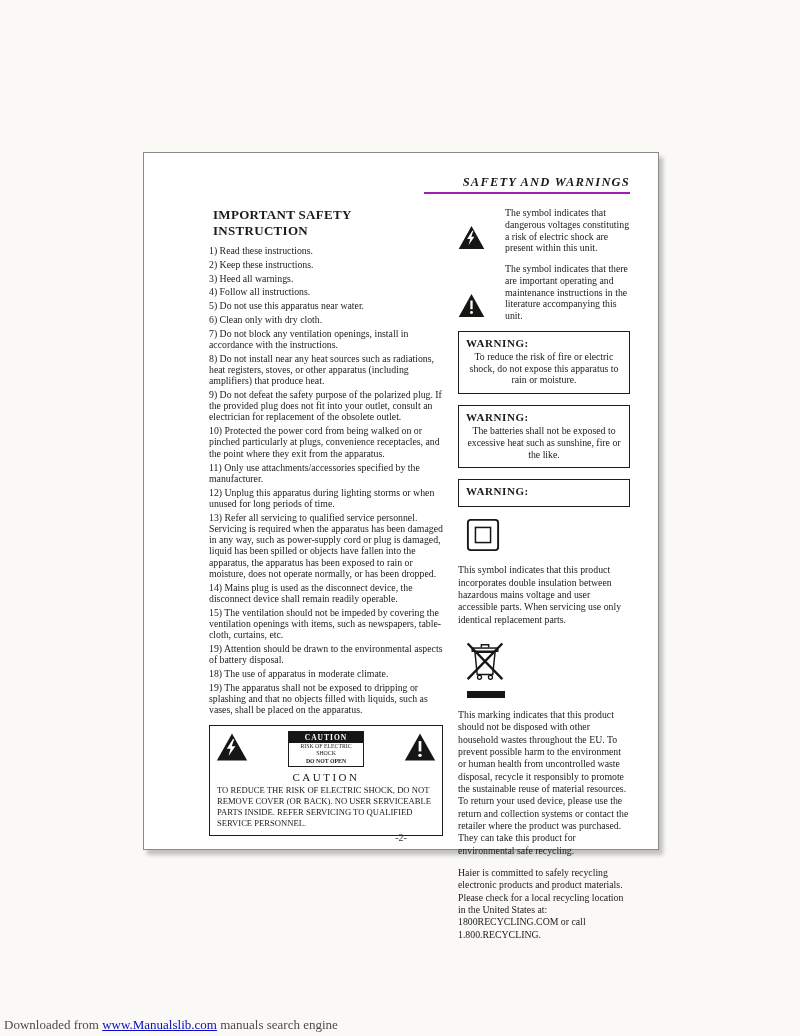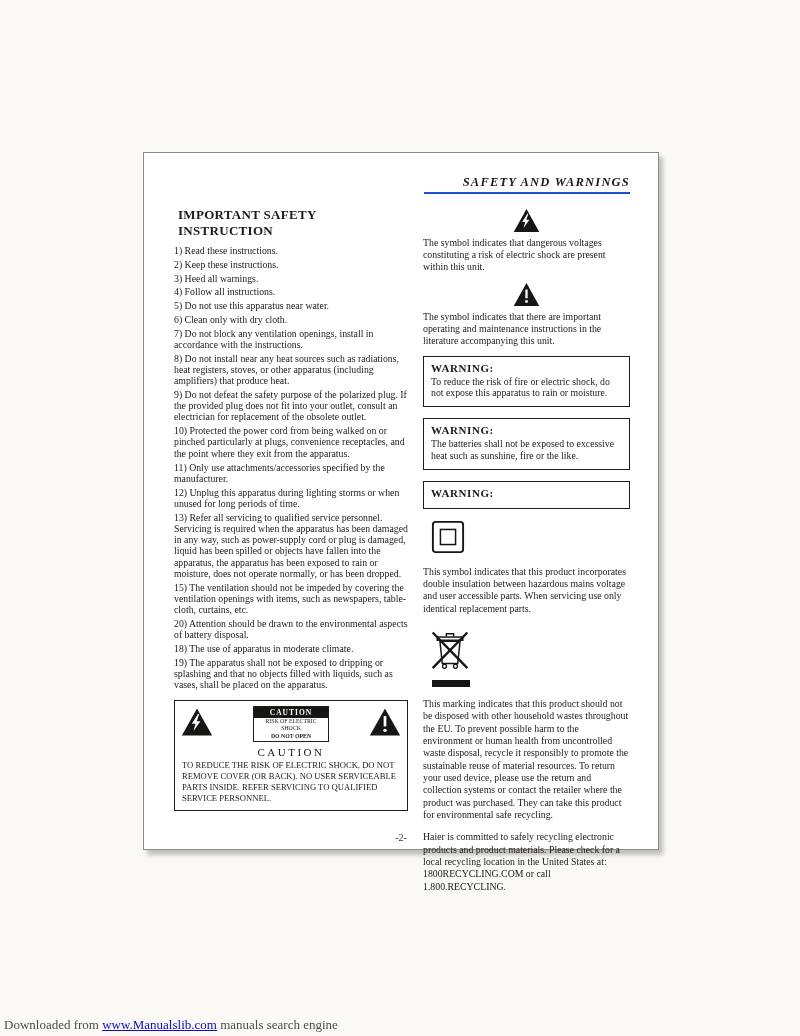--- a/index.html
+++ b/index.html
@@ -13,40 +13,40 @@
   }
   .paper {
     position: absolute;
     left: 143px; top: 152px;
     width: 516px; height: 698px;
     background: #ffffff;
     border: 1px solid #8a8a86;
     box-shadow: 4px 5px 4px rgba(90,90,85,0.35);
     padding: 22px 28px 10px 30px;
   }
-  .hdr-wrap { width: 206px; margin-left: auto; border-bottom: 2px solid #1d4ed8; padding-bottom: 2px; }
+  .hdr-wrap { width: 206px; margin-left: auto; border-bottom: 2px solid #a21caf; padding-bottom: 2px; }
   .hdr {
     font-style: italic; font-weight: bold;
     font-size: 12.5px; letter-spacing: 1.2px;
     text-align: right; white-space: nowrap;
   }
-  .cols { display: flex; gap: 15px; margin-top: 13px; }
+  .cols { display: flex; gap: 15px; margin-top: 13px; margin-left: 35px; }
   .col-left { width: 234px; flex: none; }
   .col-right { flex: 1; min-width: 0; }
 
   .sec-title { font-size: 13px; font-weight: bold; letter-spacing: 0.3px; margin: 0 0 6px 4px; }
   .instr { font-size: 9.8px; line-height: 1.15; margin-bottom: 2.5px; }
 
-  .note-row { display: flex; gap: 0; margin-bottom: 9px; align-items: center; flex-direction: column; }
+  .note-row { display: flex; gap: 20px; margin-bottom: 9px; align-items: flex-end; }
   .note-row svg { flex: none; margin-top: 1px; }
   .note-text { font-size: 9.8px; line-height: 1.2; }
 
   .warn-box { border: 1.5px solid #1c1c1a; padding: 5px 7px 7px 7px; margin-bottom: 11px; }
   .warn-title { font-weight: bold; font-size: 11px; letter-spacing: 0.6px; margin-bottom: 2px; }
-  .warn-text { font-size: 9.8px; line-height: 1.2; }
+  .warn-text { font-size: 9.8px; line-height: 1.2; text-align: center; }
 
   .dbl-ins { margin: 2px 0 8px 8px; }
   .para { font-size: 9.8px; line-height: 1.26; margin-bottom: 10px; }
   .weee-wrap { margin: 4px 0 2px 6px; }
   .black-bar { width: 38px; height: 7px; background: #161614; margin: 5px 0 11px 9px; }
 
   .caution-box { border: 1.5px solid #1c1c1a; margin-top: 9px; }
   .caution-top { display: flex; align-items: center; justify-content: space-between; padding: 5px 6px 3px 6px; }
   .caution-label { border: 1px solid #1c1c1a; width: 76px; text-align: center; }
   .caution-label-head { background: #161614; color: #fff; font-weight: bold; font-size: 7.5px; letter-spacing: 1px; padding: 1px 0; }
@@ -83,22 +83,23 @@
       <p class="instr">4) Follow all instructions.</p>
       <p class="instr">5) Do not use this apparatus near water.</p>
       <p class="instr">6) Clean only with dry cloth.</p>
       <p class="instr">7) Do not block any ventilation openings, install in accordance with the instructions.</p>
       <p class="instr">8) Do not install near any heat sources such as radiations, heat registers, stoves, or other apparatus (including amplifiers) that produce heat.</p>
       <p class="instr">9) Do not defeat the safety purpose of the polarized plug. If the provided plug does not fit into your outlet, consult an electrician for replacement of the obsolete outlet.</p>
       <p class="instr">10) Protected the power cord from being walked on or pinched particularly at plugs, convenience receptacles, and the point where they exit from the apparatus.</p>
       <p class="instr">11) Only use attachments/accessories specified by the manufacturer.</p>
       <p class="instr">12) Unplug this apparatus during lighting storms or when unused for long periods of time.</p>
       <p class="instr">13) Refer all servicing to qualified service personnel. Servicing is required when the apparatus has been damaged in any way, such as power-supply cord or plug is damaged, liquid has been spilled or objects have fallen into the apparatus, the apparatus has been exposed to rain or moisture, does not operate normally, or has been dropped.</p>
+      <p class="instr">14) Mains plug is used as the disconnect device, the disconnect device shall remain readily operable.</p>
       <p class="instr">15) The ventilation should not be impeded by covering the ventilation openings with items, such as newspapers, table-cloth, curtains, etc.</p>
-      <p class="instr">20) Attention should be drawn to the environmental aspects of battery disposal.</p>
+      <p class="instr">19) Attention should be drawn to the environmental aspects of battery disposal.</p>
       <p class="instr">18) The use of apparatus in moderate climate.</p>
       <p class="instr">19) The apparatus shall not be exposed to dripping or splashing and that no objects filled with liquids, such as vases, shall be placed on the apparatus.</p>
 
       <div class="caution-box">
         <div class="caution-top">
           <span>
             <svg viewBox="0 0 26 24" width="32" height="30">
               <path d="M13 1 L25.3 23 H0.7 Z" fill="#161614"></path>
               <path d="M13.8 5.5 L8.8 13.5 h3 l-1.6 5.8 5.6 -8 h-3 l2 -5.8 Z" fill="#ffffff"></path>
             </svg>

